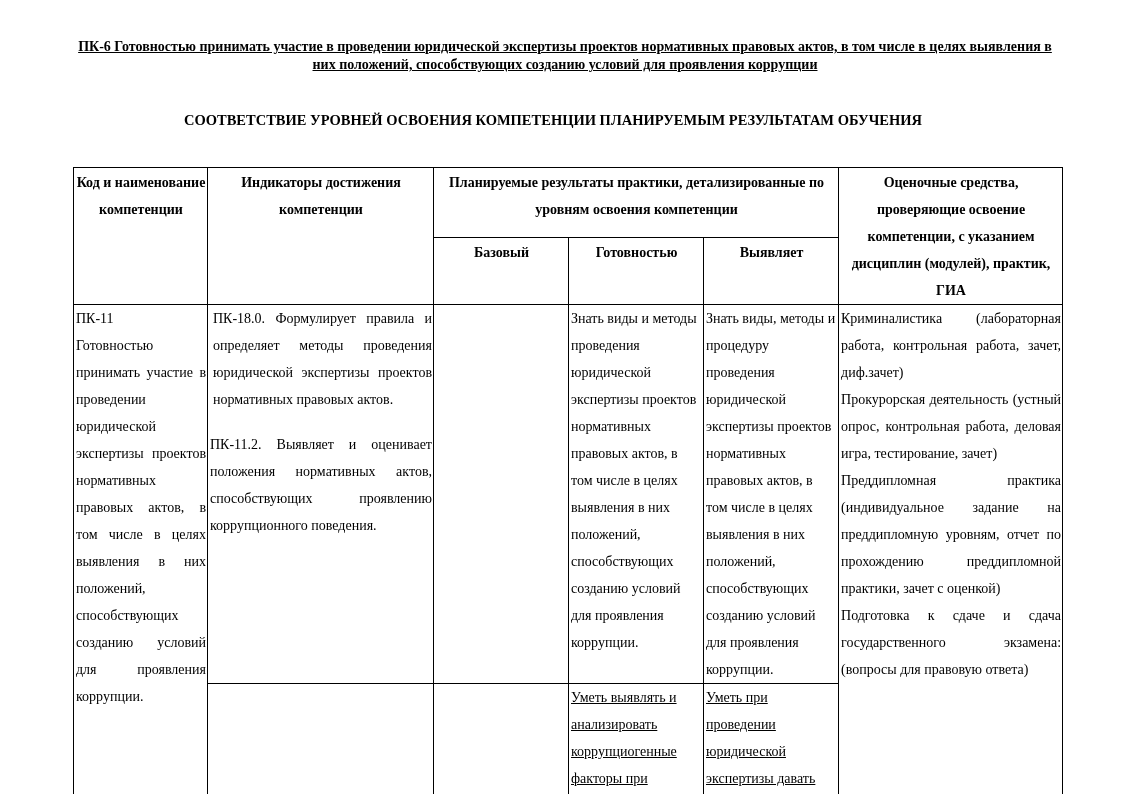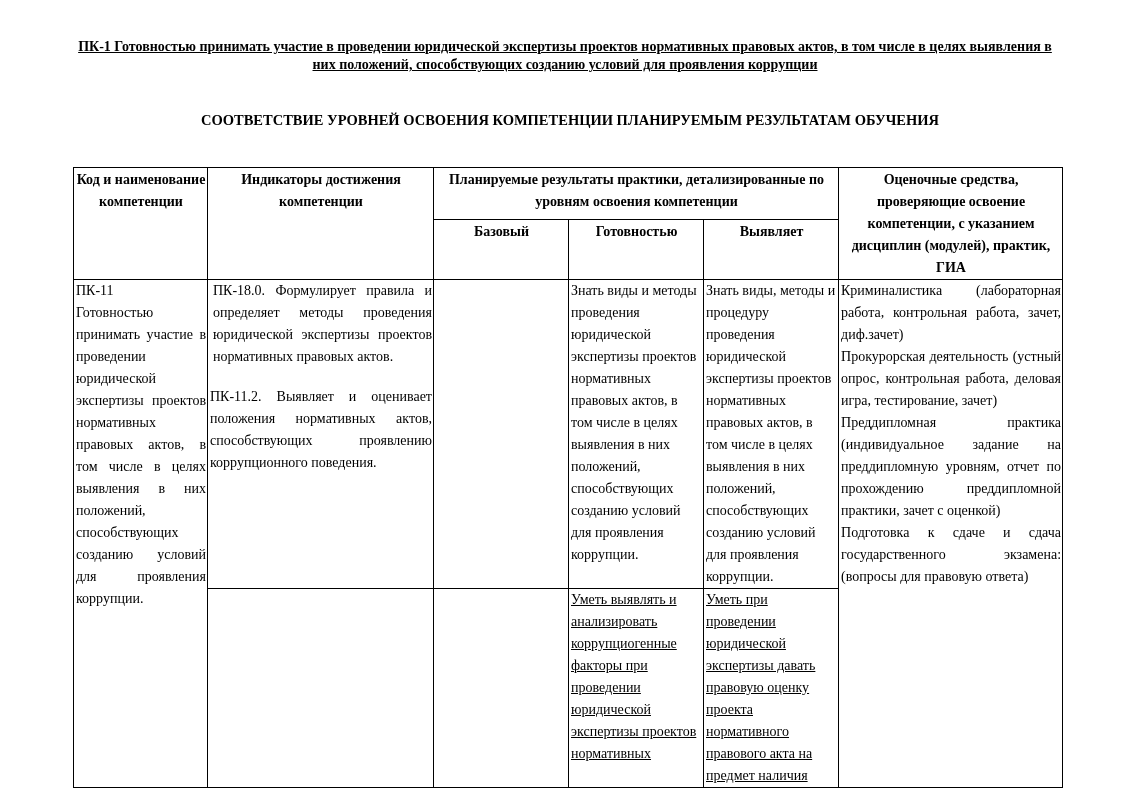--- a/index.html
+++ b/index.html
@@ -6,49 +6,49 @@
   body {
     width: 1123px; height: 794px; position: relative; overflow: hidden;
     font-family: "Liberation Serif", serif; color: #000;
   }
   .heading {
     position: absolute; left: 70px; width: 990px; top: 38px;
     text-align: center; font-weight: bold; font-size: 14px; line-height: 18px;
     text-decoration: underline;
   }
   .subheading {
-    position: absolute; left: 75px; width: 990px; top: 111px;
+    position: absolute; left: 58px; width: 990px; top: 111px;
     text-align: center; font-weight: bold; font-size: 14.5px; line-height: 18px;
   }
   table.grid {
     position: absolute; left: 73px; top: 167px;
     border-collapse: collapse; table-layout: fixed;
     width: 989px;
   }
   table.grid td, table.grid th {
     border: 1.6px solid #000;
     vertical-align: top;
-    font-size: 14px; line-height: 22px;
+    font-size: 14px; line-height: 27px;
     padding: 0 1px 0 2px;
     overflow: hidden;
   }
   table.grid th { font-weight: bold; text-align: center; padding-top: 1px; }
   th.h-mid { vertical-align: middle; }
   td.just { text-align: justify; text-align-last: auto; }
   .line { display: block; }
   .para-gap { height: 18.4px; }
   tr.h1 { height: 38px; }
   tr.h2 { height: 53px; }
   tr.b1 { height: 298px; }
   tr.b2 { height: 166px; text-decoration: underline; }
 </style>
 </head>
 <body>
 
-<div class="heading">ПК-1 Готовностью принимать участие в проведении юридической экспертизы проектов нормативных правовых актов, в том числе в целях выявления в них положений, способствующих созданию условий для проявления коррупции</div>
+<div class="heading">ПК-6 Готовностью принимать участие в проведении юридической экспертизы проектов нормативных правовых актов, в том числе в целях выявления в них положений, способствующих созданию условий для проявления коррупции</div>
 <div class="subheading">СООТВЕТСТВИЕ УРОВНЕЙ ОСВОЕНИЯ КОМПЕТЕНЦИИ ПЛАНИРУЕМЫМ РЕЗУЛЬТАТАМ ОБУЧЕНИЯ</div>
 
 <table class="grid">
   <colgroup>
     <col style="width:134px">
     <col style="width:226px">
     <col style="width:135px">
     <col style="width:135px">
     <col style="width:135px">
     <col style="width:224px">

